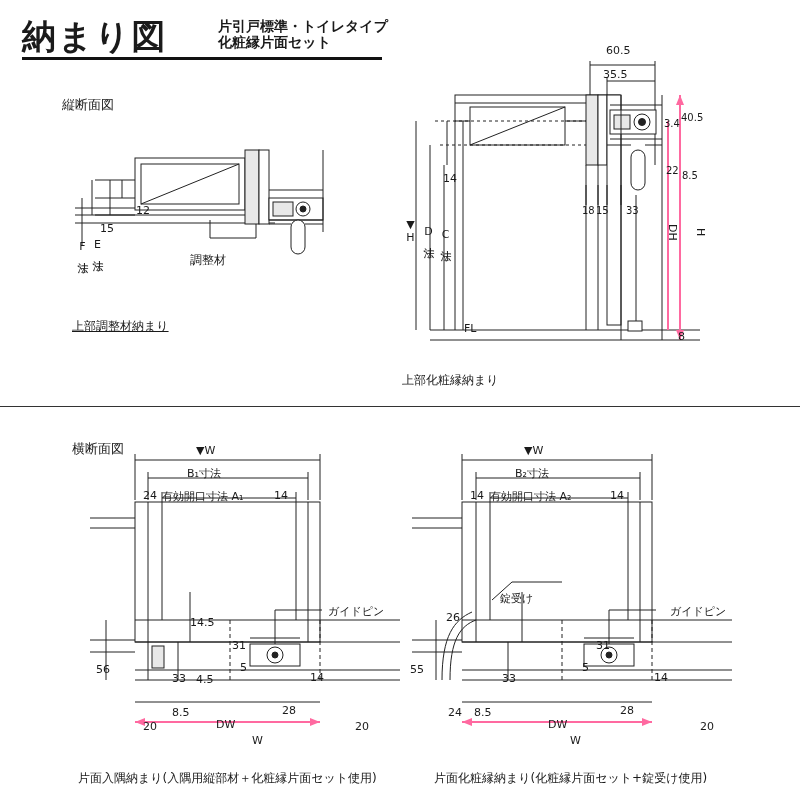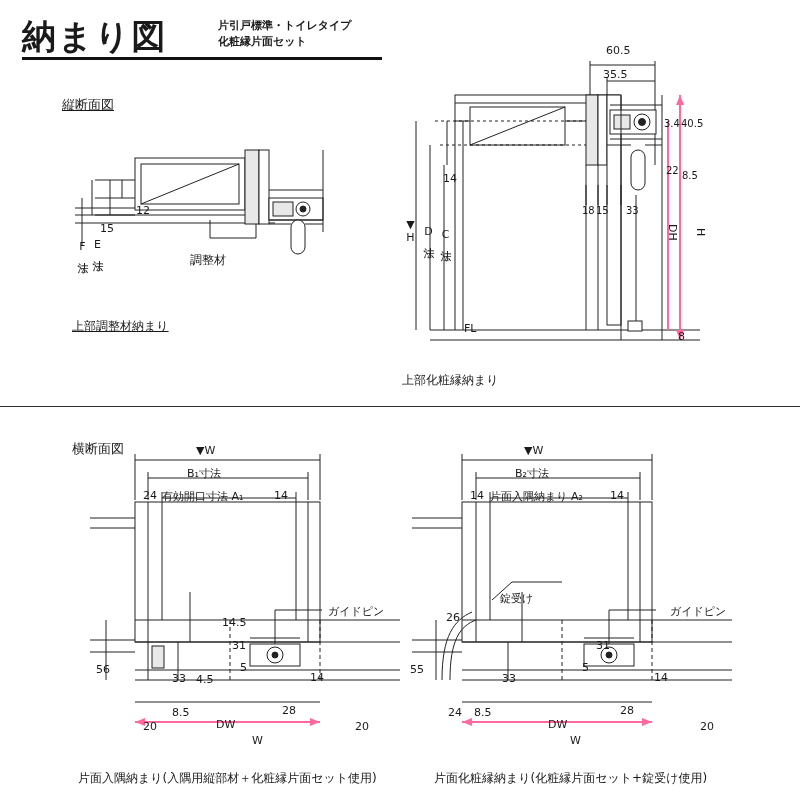--- a/index.html
+++ b/index.html
@@ -1,40 +1,40 @@
 <!DOCTYPE html>
 <html><head>
 <meta charset="utf-8">
 <style>
   html,body{margin:0;padding:0;background:#ffffff;}
   body{width:800px;height:800px;position:relative;overflow:hidden;
        font-family:"DejaVu Sans","Liberation Sans",sans-serif;color:#1a1a1a;}
   .abs{position:absolute;}
   .ttl{font-size:34px;font-weight:bold;letter-spacing:2px;}
-  .sub{font-size:11px;line-height:16px;font-weight:bold;}
+  .sub{font-size:14px;line-height:16px;font-weight:bold;}
   .sec{font-size:13px;}
   .cap{font-size:12px;}
   .dim{font-size:11px;}
   .dim-s{font-size:10px;}
   .vtext{writing-mode:vertical-rl;text-orientation:upright;}
   .vtext2{writing-mode:vertical-rl;}
   .ln{position:absolute;background:#222;}
   .hl{height:1px;}
   svg{position:absolute;overflow:visible;}
   .topline{position:absolute;background:#111;}
 </style>
 </head>
 <body>
 
 <div class="abs ttl" style="left:22px;top:14px;">納まり図</div>
 <div class="abs sub" style="left:218px;top:18px;">片引戸標準・トイレタイプ</div>
 <div class="abs sub" style="left:218px;top:34px;">化粧縁片面セット</div>
 <div class="topline" style="left:22px;top:57px;width:360px;height:3px;"></div>
 
-<div class="abs sec" style="left:62px;top:96px;text-decoration:underline;">縦断面図</div>
+<div class="abs sec" style="left:62px;top:96px;">縦断面図</div>
 
 <svg style="left:60px;top:120px;width:290px;height:220px;">
   <g stroke="#222" stroke-width="1" fill="none">
 
     <line x1="15" y1="95" x2="215" y2="95"></line>
     <line x1="15" y1="88" x2="215" y2="88"></line>
     <line x1="15" y1="103" x2="215" y2="103"></line>
 
     <rect x="75" y="38" width="110" height="52" fill="#fff"></rect>
     <rect x="81" y="44" width="98" height="40" fill="#fff"></rect>
@@ -132,21 +132,21 @@
 
     <line x1="186" y1="130" x2="186" y2="150"></line>
     <line x1="198" y1="130" x2="198" y2="150"></line>
     <line x1="207" y1="130" x2="207" y2="150"></line>
     <line x1="221" y1="130" x2="221" y2="150"></line>
   </g>
 </svg>
 <div class="abs dim" style="left:606px;top:44px;">60.5</div>
 <div class="abs dim" style="left:603px;top:68px;">35.5</div>
 <div class="abs dim-s" style="left:664px;top:118px;">3.4</div>
-<div class="abs dim-s" style="left:681px;top:118px;">40.5</div>
+<div class="abs dim-s" style="left:681px;top:112px;">40.5</div>
 <div class="abs dim-s" style="left:666px;top:165px;">22</div>
 <div class="abs dim-s" style="left:682px;top:170px;">8.5</div>
 <div class="abs dim" style="left:443px;top:172px;">14</div>
 <div class="abs dim-s" style="left:582px;top:205px;">18</div>
 <div class="abs dim-s" style="left:596px;top:205px;">15</div>
 <div class="abs dim-s" style="left:626px;top:205px;">33</div>
 <div class="abs dim vtext" style="left:404px;top:218px;">▼H</div>
 <div class="abs dim vtext" style="left:420px;top:225px;">D寸法</div>
 <div class="abs dim vtext" style="left:437px;top:228px;">C寸法</div>
 <div class="abs dim vtext2" style="left:666px;top:224px;">DH</div>
@@ -216,21 +216,21 @@
     <polygon points="230,282 220,278 220,286" fill="#ff69a0" stroke="none"></polygon>
   </g>
 </svg>
 <div class="abs dim" style="left:196px;top:444px;">▼W</div>
 <div class="abs dim" style="left:187px;top:466px;">B₁寸法</div>
 <div class="abs dim" style="left:143px;top:489px;">24</div>
 <div class="abs dim" style="left:162px;top:489px;">有効開口寸法 A₁</div>
 <div class="abs dim" style="left:274px;top:489px;">14</div>
 <div class="abs dim" style="left:328px;top:604px;">ガイドピン</div>
 <div class="abs dim" style="left:96px;top:663px;">56</div>
-<div class="abs dim" style="left:190px;top:616px;margin-left:32px;">14.5</div>
+<div class="abs dim" style="left:190px;top:616px;">14.5</div>
 <div class="abs dim" style="left:172px;top:672px;">33</div>
 <div class="abs dim" style="left:172px;top:706px;">8.5</div>
 <div class="abs dim" style="left:143px;top:720px;">20</div>
 <div class="abs dim" style="left:232px;top:639px;">31</div>
 <div class="abs dim" style="left:196px;top:673px;">4.5</div>
 <div class="abs dim" style="left:240px;top:661px;">5</div>
 <div class="abs dim" style="left:310px;top:671px;">14</div>
 <div class="abs dim" style="left:282px;top:704px;">28</div>
 <div class="abs dim" style="left:216px;top:718px;">DW</div>
 <div class="abs dim" style="left:355px;top:720px;">20</div>
@@ -289,21 +289,21 @@
     <line x1="180" y1="262" x2="220" y2="262"></line>
 
     <line x1="30" y1="282" x2="220" y2="282" stroke="#ff69a0" stroke-width="2"></line>
     <polygon points="30,282 40,278 40,286" fill="#ff69a0" stroke="none"></polygon>
     <polygon points="220,282 210,278 210,286" fill="#ff69a0" stroke="none"></polygon>
   </g>
 </svg>
 <div class="abs dim" style="left:524px;top:444px;">▼W</div>
 <div class="abs dim" style="left:515px;top:466px;">B₂寸法</div>
 <div class="abs dim" style="left:470px;top:489px;">14</div>
-<div class="abs dim" style="left:490px;top:489px;">片面入隅納まり A₂</div>
+<div class="abs dim" style="left:490px;top:489px;">有効開口寸法 A₂</div>
 <div class="abs dim" style="left:610px;top:489px;">14</div>
 <div class="abs dim" style="left:500px;top:591px;">錠受け</div>
 <div class="abs dim" style="left:670px;top:604px;">ガイドピン</div>
 <div class="abs dim" style="left:446px;top:611px;">26</div>
 <div class="abs dim" style="left:410px;top:663px;">55</div>
 <div class="abs dim" style="left:448px;top:706px;">24</div>
 <div class="abs dim" style="left:502px;top:672px;">33</div>
 <div class="abs dim" style="left:474px;top:706px;">8.5</div>
 <div class="abs dim" style="left:700px;top:720px;">20</div>
 <div class="abs dim" style="left:596px;top:639px;">31</div>

